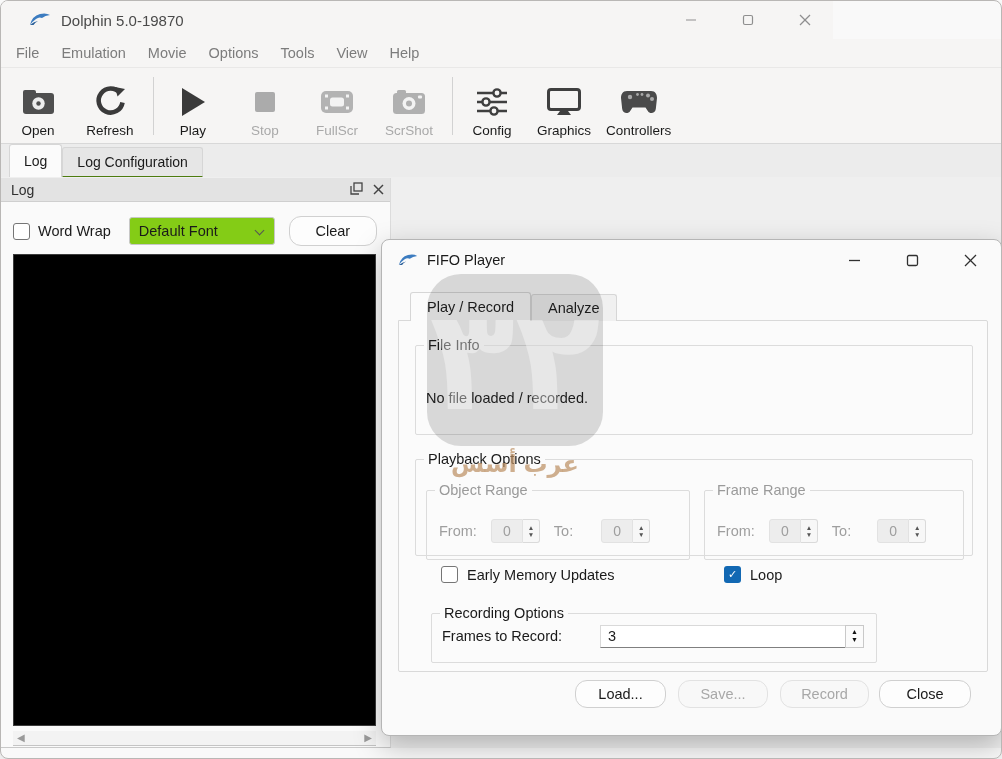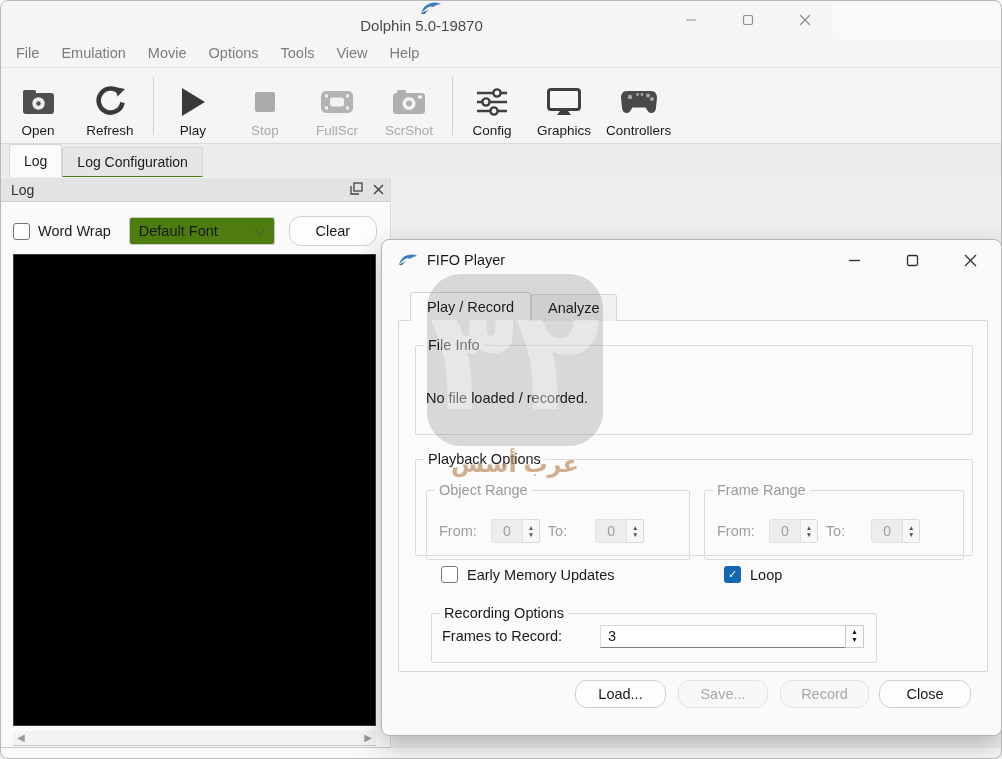--- a/index.html
+++ b/index.html
@@ -4,21 +4,21 @@
 <style>
   * { margin:0; padding:0; box-sizing:border-box; }
   html,body { background:#ffffff; font-family:"Liberation Sans","DejaVu Sans",sans-serif; }
   .window {
     position:relative; width:1002px; height:759px;
     background:#f9f9f9; border:1px solid #b9b7b5; border-radius:8px;
     overflow:hidden; box-shadow:0 10px 30px rgba(0,0,0,.18);
   }
   
   .titlebar { position:absolute; left:0; top:0; width:832px; height:38px;
-    display:flex; align-items:center; background:#f6f5f4;flex-direction:column; }
+    display:flex; align-items:center; background:#f6f5f4; }
   .titlebar .appicon { margin-left:27px; width:24px; height:16px; }
   .titlebar .title { margin-left:9px; font-size:15px; color:#4a4a4a; }
   .wincontrols { position:absolute; right:0; top:0; height:38px; display:flex; }
   .wc { width:57px; height:38px; display:flex; align-items:center; justify-content:center; }
   .wc svg { stroke:#8f8f8f; }
   
   .menubar { position:absolute; left:0; top:38px; width:1002px; height:28px;
     display:flex; align-items:center; background:#f6f5f4; padding-left:4px; }
   .menuitem { padding:0 11px; font-size:14.5px; color:#7c7c7c; }
   
@@ -43,21 +43,21 @@
   .log-dock { position:absolute; left:0; top:1px; width:390px; height:570px;
     background:#fafafa; border-right:1px solid #dcdcdc; border-bottom:1px solid #c9c9c9; }
   .dock-header { position:absolute; left:0; top:0; width:100%; height:24px; background:#e3e3e3;
     border-bottom:1px solid #cfcfcf; display:flex; align-items:center; }
   .dock-header .dtitle { margin-left:10px; font-size:14px; color:#2f2f2f; }
   .dock-btns { position:absolute; right:6px; top:0; height:24px; display:flex; align-items:center; gap:10px; }
   .log-controls { position:absolute; left:12px; top:38px; width:366px; height:30px;
     display:flex; align-items:center; }
   .cbx { width:17px; height:17px; border:1.5px solid #767676; border-radius:3px; background:#fff; }
   .wwlabel { margin-left:8px; font-size:14.5px; color:#1a1a1a; }
-  .combo { margin-left:18px; width:146px; height:28px; background:#4d7c0f; border:1px solid #c7c7c7;
+  .combo { margin-left:18px; width:146px; height:28px; background:#84cc16; border:1px solid #c7c7c7;
     border-radius:3px; display:flex; align-items:center; padding:0 9px; position:relative; }
   .combo .cval { font-size:14.5px; color:#1a1a1a; }
   .combo .chev { position:absolute; right:11px; top:9px; width:7px; height:7px;
     border:solid #555; border-width:0 1.4px 1.4px 0; transform:rotate(45deg); }
   .btn { background:#fdfdfd; border:1px solid #d0d0d0; border-radius:12px;
     font-size:14.5px; color:#1a1a1a; display:flex; align-items:center; justify-content:center; }
   .clearbtn { margin-left:14px; width:88px; height:30px; }
   .log-black { position:absolute; left:12px; top:76px; width:363px; height:472px;
     background:#000; border:1px solid #3c3c3c; }
   .hscroll { position:absolute; left:12px; top:553px; width:363px; height:15px;
@@ -92,21 +92,21 @@
   .g-framerange { left:288px; top:30px; width:260px; height:70px; }
   .rangerow { position:absolute; left:12px; top:28px; right:10px; display:flex; align-items:center; }
   .rlabel { font-size:14.5px; color:#9e9e9e; }
   .spin-d { display:flex; margin-left:14px; }
   .spinval { width:32px; height:24px; background:#ededed; border:1px solid #e2e2e2;
     border-radius:3px 0 0 3px; display:flex; align-items:center; justify-content:center;
     font-size:14px; color:#9e9e9e; }
   .spinbtns { width:17px; height:24px; background:#f7f7f7; border:1px solid #dadada; border-left:none;
     border-radius:0 3px 3px 0; display:flex; flex-direction:column; align-items:center; justify-content:center; }
   .spinbtns span { font-size:6.5px; line-height:7px; color:#555; }
-  .to-gap { margin-left:8px; }
+  .to-gap { margin-left:14px; }
   .chkrow { position:absolute; left:25px; top:106px; right:10px; display:flex; align-items:center; }
   .chklabel { margin-left:9px; font-size:14.5px; color:#1a1a1a; }
   .cbx-checked { width:17px; height:17px; border-radius:3px; background:#1268b3;
     display:flex; align-items:center; justify-content:center; color:#fff; font-size:11px; }
   .loopwrap { position:absolute; left:283px; display:flex; align-items:center; }
   .g-recording { left:0; top:292px; width:446px; height:50px;margin-left:32px; }
   .recrow { position:absolute; left:10px; top:14px; right:12px; display:flex; align-items:center; }
   .reclabel { font-size:14.5px; color:#1a1a1a; }
   .bigspin { position:absolute; right:0; display:flex; }
   .bigspinval { width:245px; height:23px; background:#fff; border:1px solid #d9d9d9;

